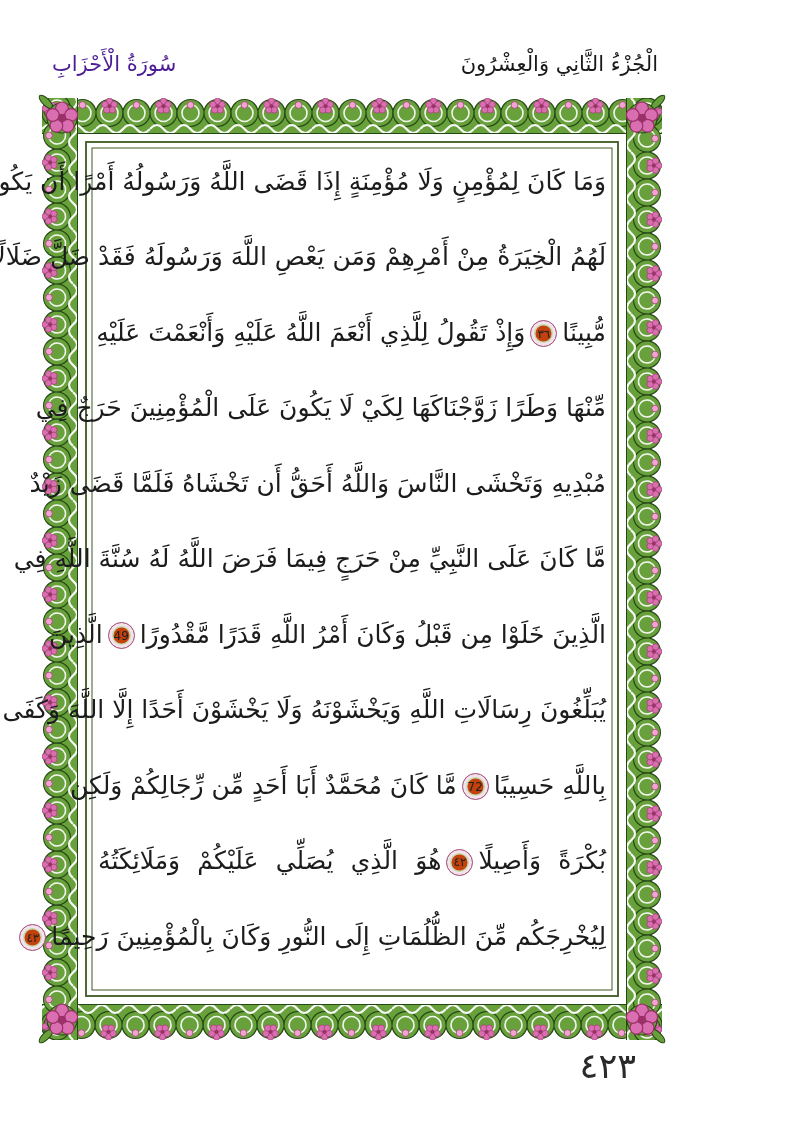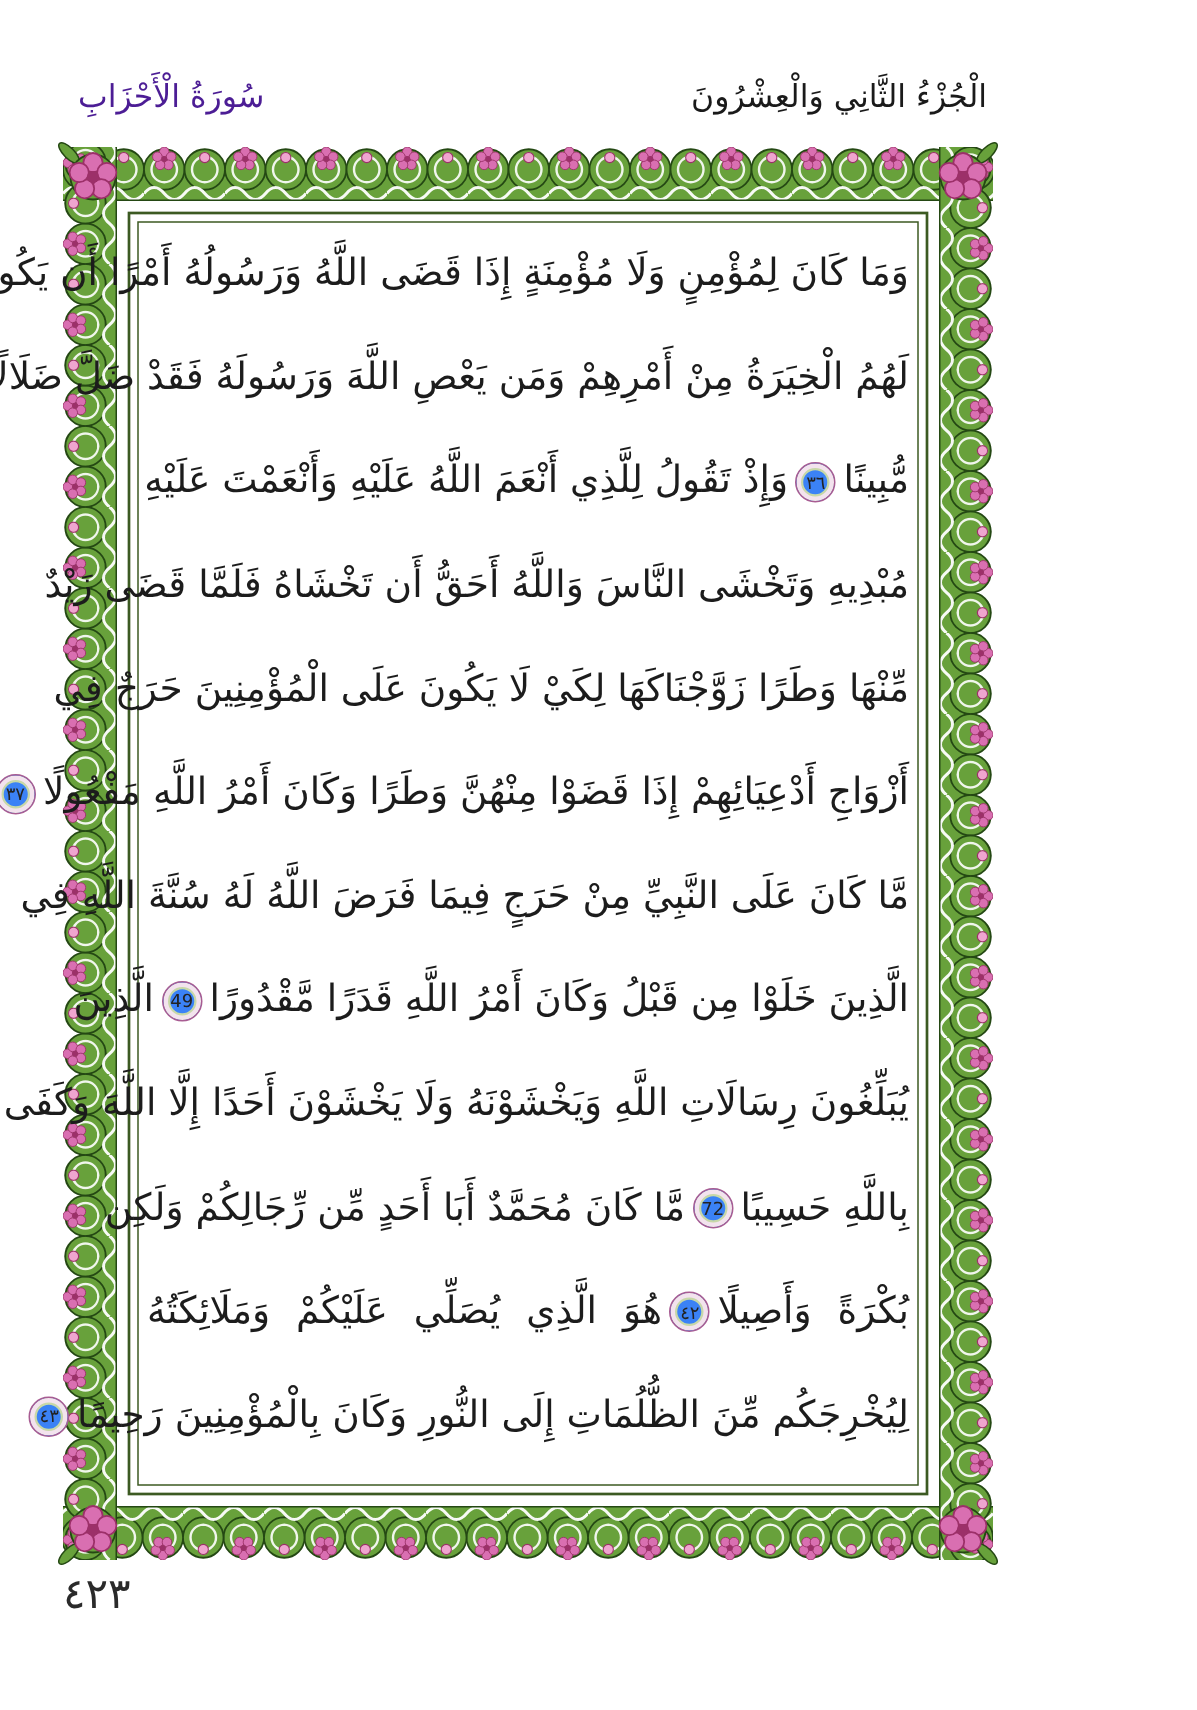--- a/index.html
+++ b/index.html
@@ -59,30 +59,30 @@
     white-space:nowrap;
     text-align:justify;
     text-align-last:justify;
     font-size:25px;
     line-height:55px;
     color:var(--text-color);
   }
   .verse-marker{
     display:inline-flex;align-items:center;justify-content:center;
     width:27px;height:27px;border-radius:50%;
-    background:#3b82f6;
+    background:#c2410c;
     border:1.5px solid #a85c92;
     box-shadow:inset 0 0 0 3px #f3e3ee, inset 0 0 0 4.5px #c7d8a8;
     font-size:12px;line-height:1;color:#222;
     vertical-align:middle;
     margin:0 5px;
   }
   .page-number{
     position:absolute;left:42px;top:1046px;width:594px;
-    text-align:left;font-size:28px;color:#2a2a2a;direction:rtl;
+    text-align:right;font-size:35px;color:#2a2a2a;direction:rtl;
   }
 </style>
 </head>
 <body>
 
 <div class="page">
 
   <div class="juz-title">الْجُزْءُ الثَّانِي وَالْعِشْرُونَ</div>
   <div class="surah-title">سُورَةُ الْأَحْزَابِ</div>
 
@@ -145,23 +145,22 @@
       </g>
 
       <rect x="44" y="44" width="532" height="854" class="frameline-outer"></rect>
       <rect x="50" y="50" width="520" height="842" class="frameline-inner"></rect>
     </svg>
 
     <div class="text-area" dir="rtl" lang="ar">
         <div class="quran-line" dir="rtl"><span class="qtext">وَمَا كَانَ لِمُؤْمِنٍ وَلَا مُؤْمِنَةٍ إِذَا قَضَى اللَّهُ وَرَسُولُهُ أَمْرًا أَن يَكُونَ</span></div>
         <div class="quran-line" dir="rtl"><span class="qtext">لَهُمُ الْخِيَرَةُ مِنْ أَمْرِهِمْ وَمَن يَعْصِ اللَّهَ وَرَسُولَهُ فَقَدْ ضَلَّ ضَلَالًا</span></div>
         <div class="quran-line" dir="rtl"><span class="qtext">مُّبِينًا</span><span class="verse-marker">٣٦</span><span class="qtext">وَإِذْ تَقُولُ لِلَّذِي أَنْعَمَ اللَّهُ عَلَيْهِ وَأَنْعَمْتَ عَلَيْهِ</span></div>
+        <div class="quran-line" dir="rtl"><span class="qtext">مِّنْهَا وَطَرًا زَوَّجْنَاكَهَا لِكَيْ لَا يَكُونَ عَلَى الْمُؤْمِنِينَ حَرَجٌ فِي</span></div>
         <div class="quran-line" dir="rtl"><span class="qtext">مُبْدِيهِ وَتَخْشَى النَّاسَ وَاللَّهُ أَحَقُّ أَن تَخْشَاهُ فَلَمَّا قَضَى زَيْدٌ</span></div>
-        <div class="quran-line" dir="rtl"><span class="qtext">مِّنْهَا وَطَرًا زَوَّجْنَاكَهَا لِكَيْ لَا يَكُونَ عَلَى الْمُؤْمِنِينَ حَرَجٌ فِي</span></div>
-        <div class="quran-line" dir="rtl"><span class="qtext">أَزْوَاجِ أَدْعِيَائِهِمْ إِذَا قَضَوْا مِنْهُنَّ وَطَرًا وَكَانَ أَمْرُ اللَّهِ مَفْعُولًا</span><span class="verse-marker">٣٧</span></div>
         <div class="quran-line" dir="rtl"><span class="qtext">مَّا كَانَ عَلَى النَّبِيِّ مِنْ حَرَجٍ فِيمَا فَرَضَ اللَّهُ لَهُ سُنَّةَ اللَّهِ فِي</span></div>
         <div class="quran-line" dir="rtl"><span class="qtext">الَّذِينَ خَلَوْا مِن قَبْلُ وَكَانَ أَمْرُ اللَّهِ قَدَرًا مَّقْدُورًا</span><span class="verse-marker">49</span><span class="qtext">الَّذِينَ</span></div>
         <div class="quran-line" dir="rtl"><span class="qtext">يُبَلِّغُونَ رِسَالَاتِ اللَّهِ وَيَخْشَوْنَهُ وَلَا يَخْشَوْنَ أَحَدًا إِلَّا اللَّهَ وَكَفَى</span></div>
         <div class="quran-line" dir="rtl"><span class="qtext">بِاللَّهِ حَسِيبًا</span><span class="verse-marker">72</span><span class="qtext">مَّا كَانَ مُحَمَّدٌ أَبَا أَحَدٍ مِّن رِّجَالِكُمْ وَلَكِن</span></div>
         <div class="quran-line" dir="rtl"><span class="qtext">بُكْرَةً وَأَصِيلًا</span><span class="verse-marker">٤٢</span><span class="qtext">هُوَ الَّذِي يُصَلِّي عَلَيْكُمْ وَمَلَائِكَتُهُ</span></div>
         <div class="quran-line" dir="rtl"><span class="qtext">لِيُخْرِجَكُم مِّنَ الظُّلُمَاتِ إِلَى النُّورِ وَكَانَ بِالْمُؤْمِنِينَ رَحِيمًا</span><span class="verse-marker">٤٣</span></div>
       </div>
   </div>
 
   <div class="page-number">٤٢٣</div>

